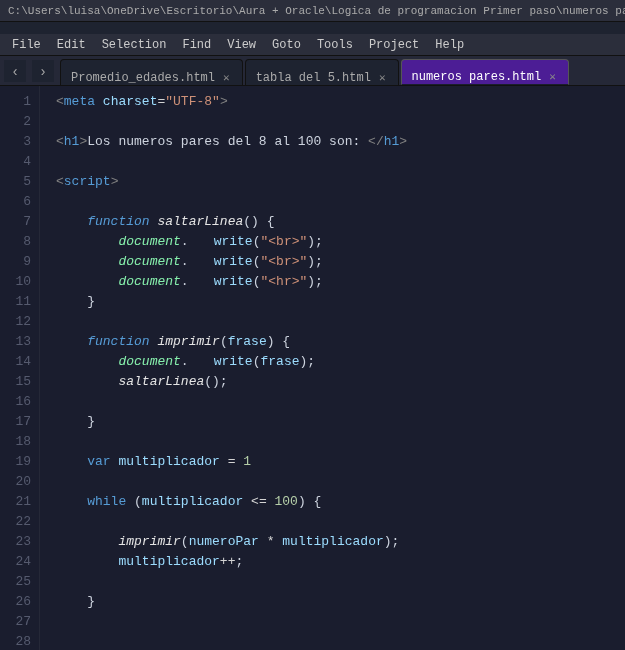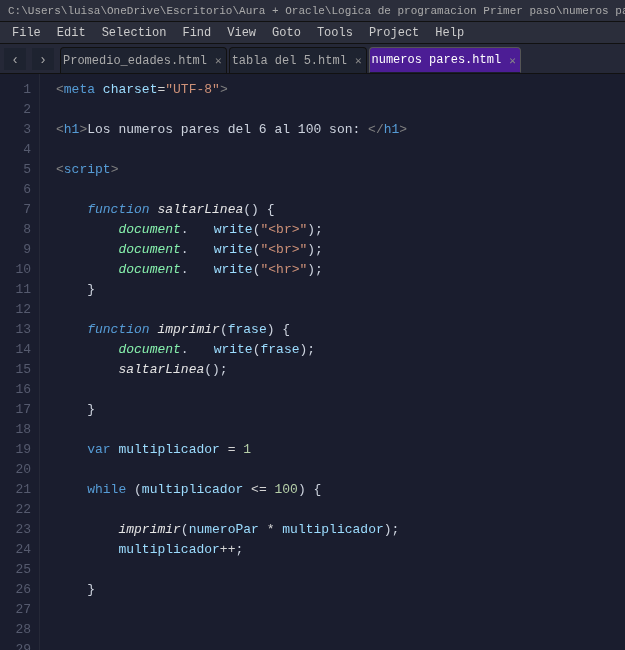--- a/index.html
+++ b/index.html
@@ -32,20 +32,21 @@
     
     #menu-bar {
       background: #2b2e3b;
       height: 22px;
       display: flex;
       align-items: center;
       padding: 0 4px;
       font-size: 12px;
       color: #cccccc;
       border-bottom: 1px solid #111;
+      margin-top: 12px;
     }
     #menu-bar span {
       padding: 0 8px;
       height: 100%;
       display: flex;
       align-items: center;
       cursor: pointer;
     }
 
     
@@ -68,22 +69,22 @@
       align-items: center;
       justify-content: center;
       cursor: pointer;
       font-size: 14px;
       margin-right: 4px;
       align-self: center;
     }
     .tab {
       height: 26px;
       display: flex;
-      align-items: center;
-      padding: 0 2px;
+      align-items: flex-end;
+      padding: 0 10px;
       font-size: 12px;
       color: #aaaaaa;
       background: #1e2330;
       border-top-left-radius: 4px;
       border-top-right-radius: 4px;
       cursor: pointer;
       border: 1px solid #111;
       border-bottom: none;
       gap: 6px;
     }
@@ -220,21 +221,21 @@
     <div class="ln">29</div>
 
   </div>
 
   <div id="code-area">
 
     <div class="code-line"><span class="lt-gt">&lt;</span><span class="html-tag">meta</span> <span class="attr">charset</span><span class="op">=</span><span class="str">"UTF-8"</span><span class="lt-gt">&gt;</span></div>
 
     <div class="code-line"> </div>
 
-    <div class="code-line"><span class="lt-gt">&lt;</span><span class="html-tag">h1</span><span class="lt-gt">&gt;</span><span class="plain">Los numeros pares del 6 al 100 son: </span><span class="lt-gt">&lt;/</span><span class="html-tag">h1</span><span class="lt-gt">&gt;</span></div>
+    <div class="code-line"><span class="lt-gt">&lt;</span><span class="html-tag">h1</span><span class="lt-gt">&gt;</span><span class="plain">Los numeros pares del 8 al 100 son: </span><span class="lt-gt">&lt;/</span><span class="html-tag">h1</span><span class="lt-gt">&gt;</span></div>
 
     <div class="code-line"> </div>
 
     <div class="code-line"><span class="lt-gt">&lt;</span><span class="html-tag">script</span><span class="lt-gt">&gt;</span></div>
 
     <div class="code-line"> </div>
 
     <div class="code-line">    <span class="kw-fn">function</span> <span class="fn-name">saltarLinea</span><span class="punc">() {</span></div>
 
     <div class="code-line">        <span class="obj">document</span><span class="punc">.</span><span class="method">write</span><span class="punc">(</span><span class="str">"&lt;br&gt;"</span><span class="punc">);</span></div>

